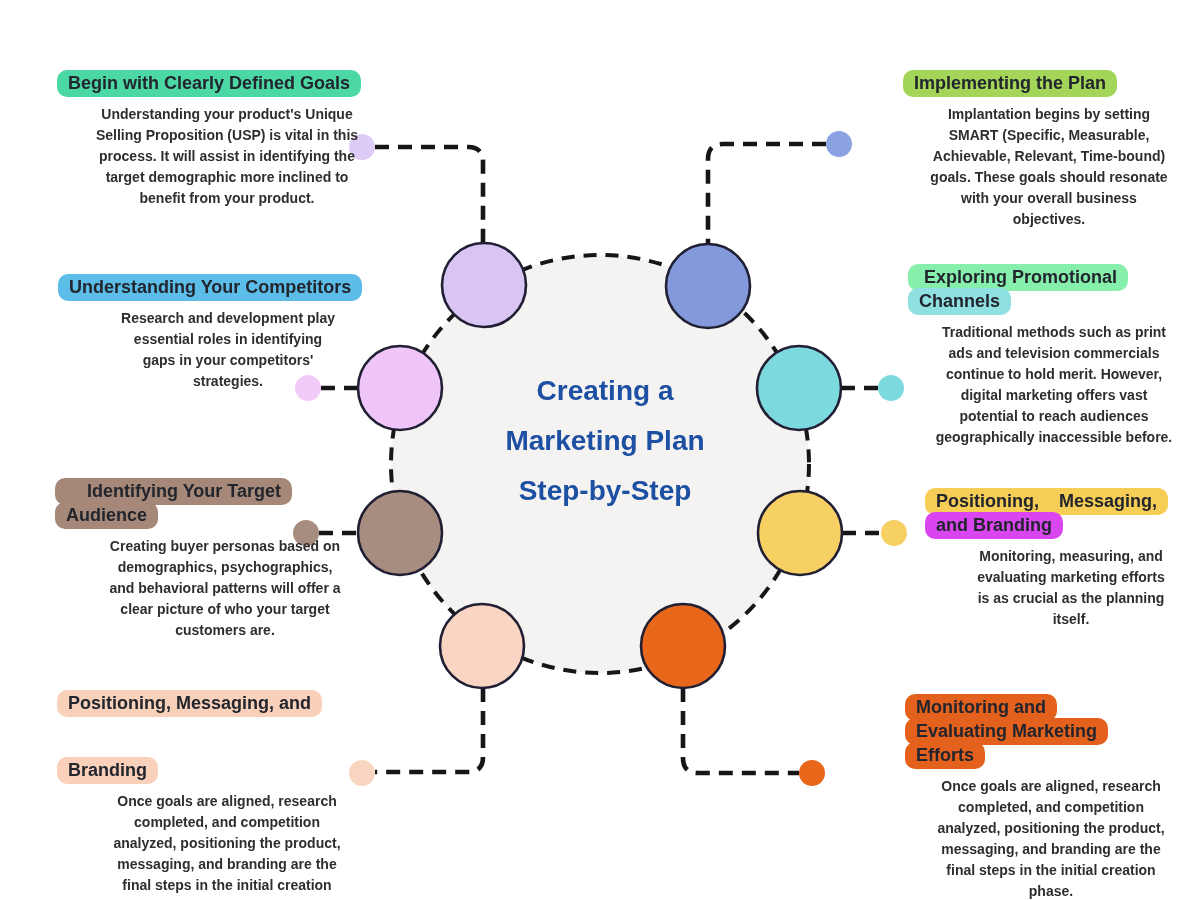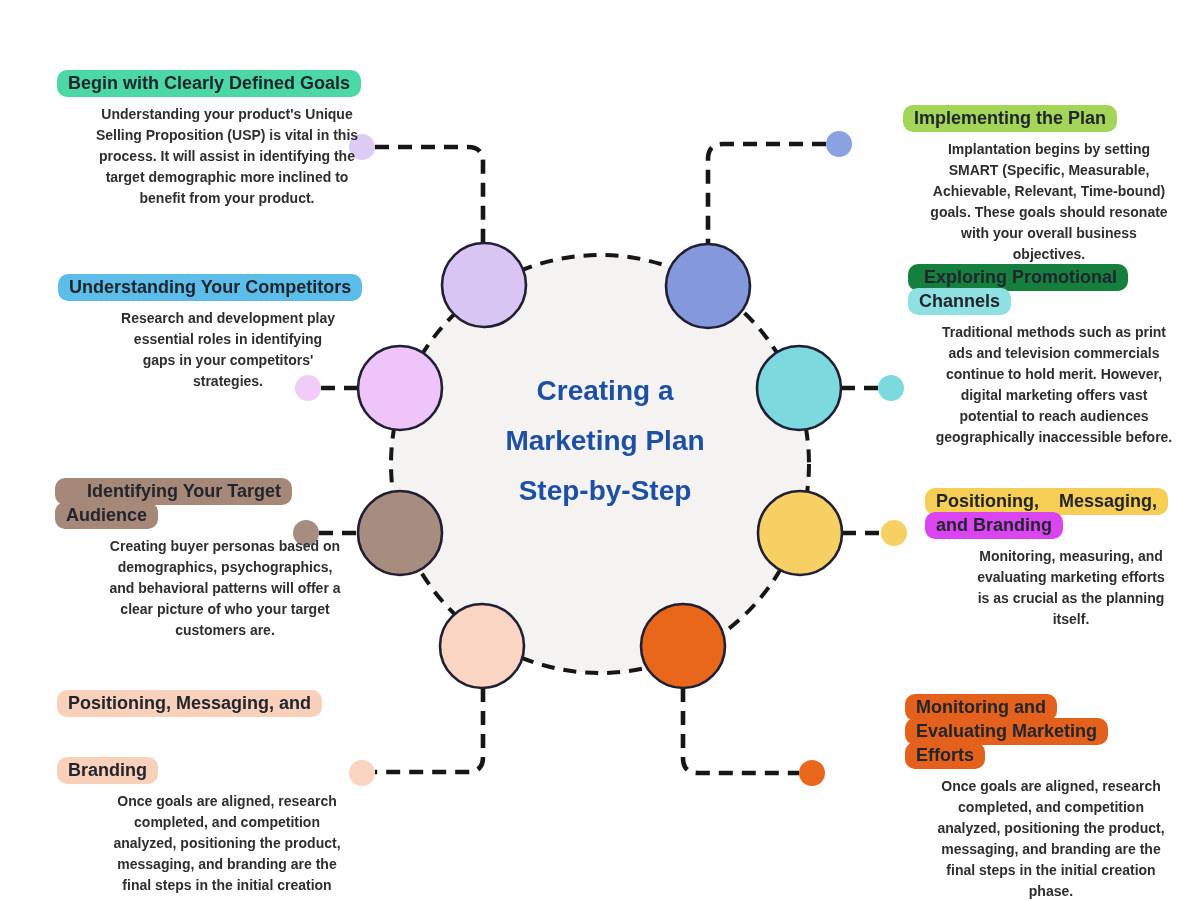--- a/index.html
+++ b/index.html
@@ -77,21 +77,21 @@
     <div class="chip-stack">
       <span class="chip-line" style="background-color: rgb(75, 216, 164);">Begin with Clearly Defined Goals</span>
     </div>
     <p class="body body-left">Understanding your product's Unique
 Selling Proposition (USP) is vital in this
 process. It will assist in identifying the
 target demographic more inclined to
 benefit from your product.</p>
   </div>
 
-  <div class="block" style="left:903px;top:70px;margin-top:35px;">
+  <div class="block" style="left:903px;top:70px;">
     <div class="chip-stack">
       <span class="chip-line" style="background-color: rgb(162, 213, 88);">Implementing the Plan</span>
     </div>
     <p class="body body-right">Implantation begins by setting
 SMART (Specific, Measurable,
 Achievable, Relevant, Time-bound)
 goals. These goals should resonate
 with your overall business
 objectives.</p>
   </div>
@@ -101,21 +101,21 @@
       <span class="chip-line" style="background-color: rgb(92, 189, 233);">Understanding Your Competitors</span>
     </div>
     <p class="body body-left">Research and development play
 essential roles in identifying
 gaps in your competitors'
 strategies.</p>
   </div>
 
   <div class="block" style="left:908px;top:264px;">
     <div class="chip-stack">
-      <span class="chip-line" style="background-color: #15803d; padding-left: 16px;">Exploring Promotional</span>
+      <span class="chip-line" style="background-color: #86efac; padding-left: 16px;">Exploring Promotional</span>
       <span class="chip-line" style="background-color: rgb(143, 224, 224);">Channels</span>
     </div>
     <p class="body body-right">Traditional methods such as print
 ads and television commercials
 continue to hold merit. However,
 digital marketing offers vast
 potential to reach audiences
 geographically inaccessible before.</p>
   </div>
 

